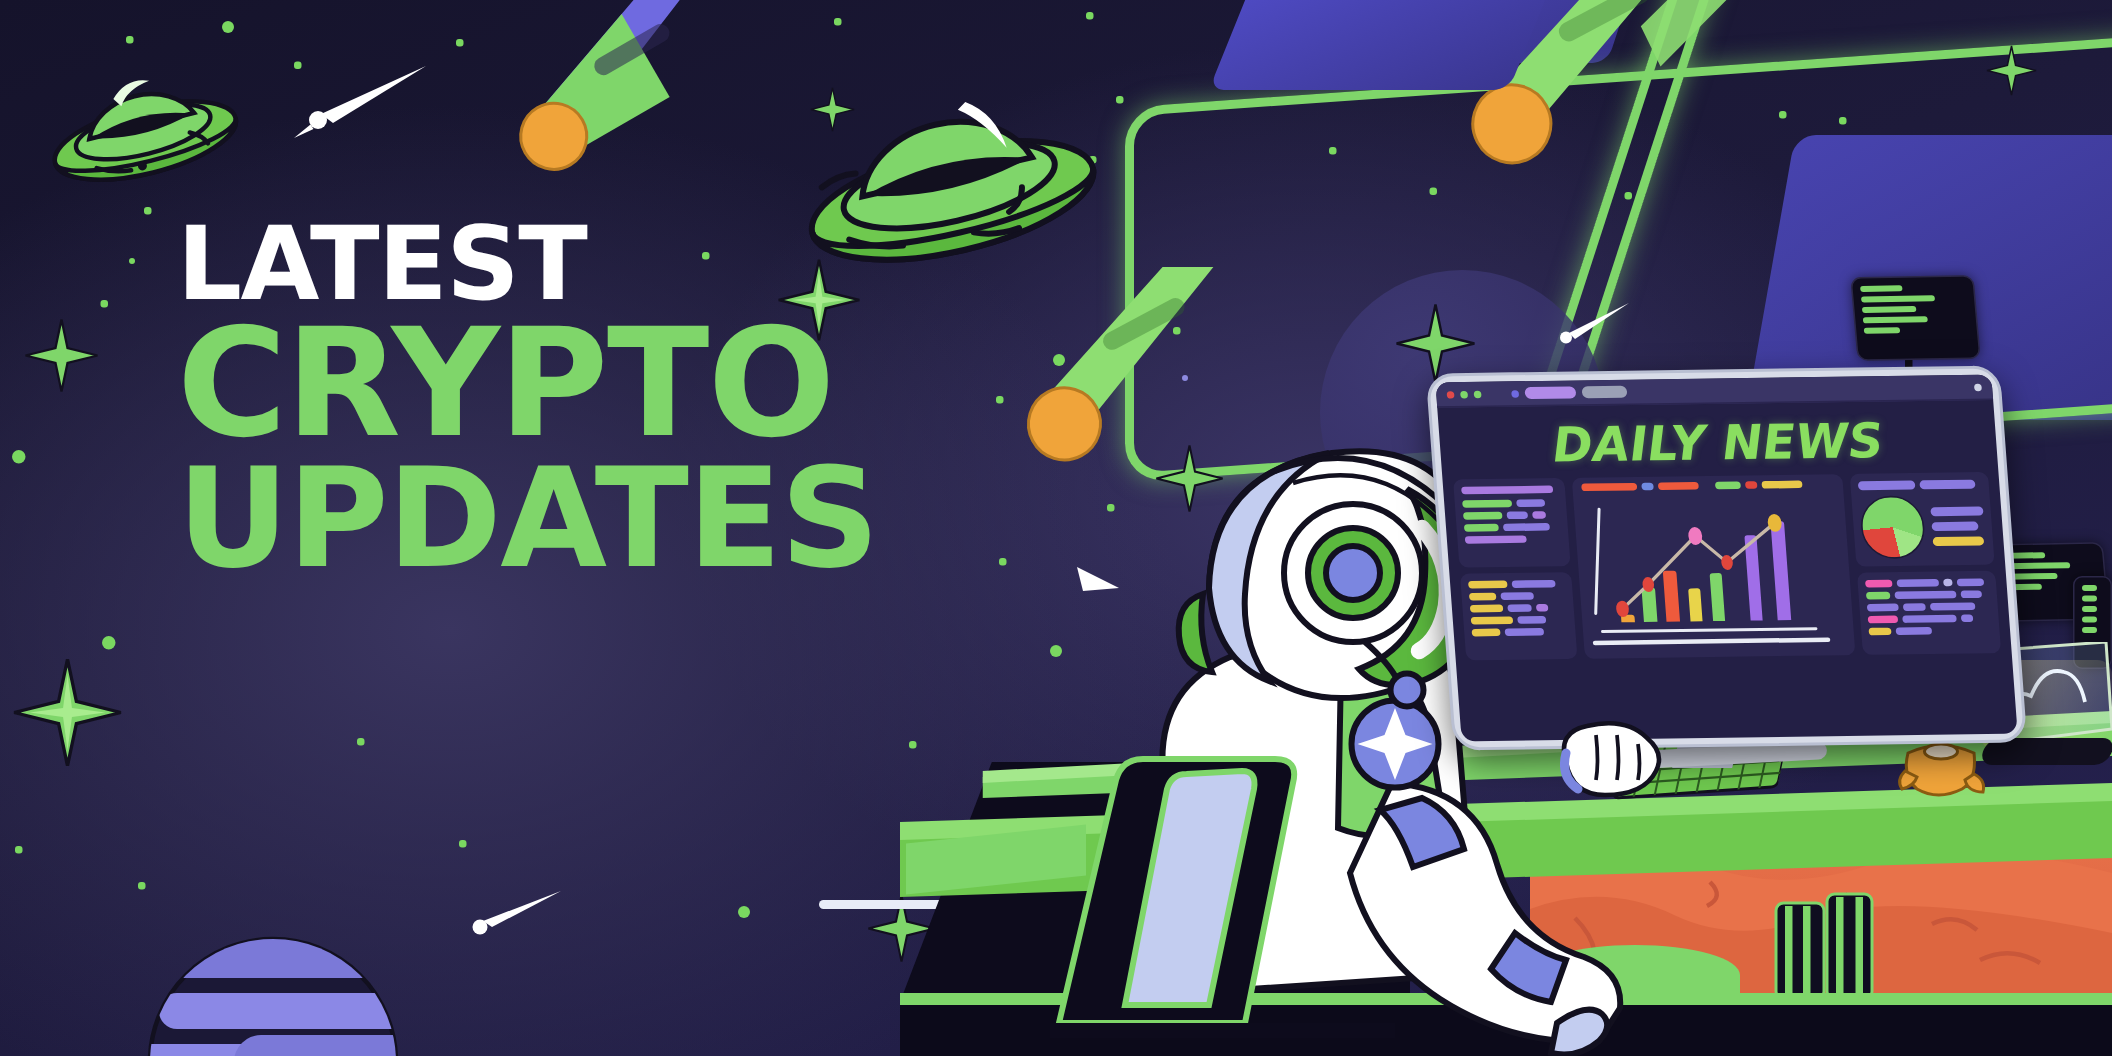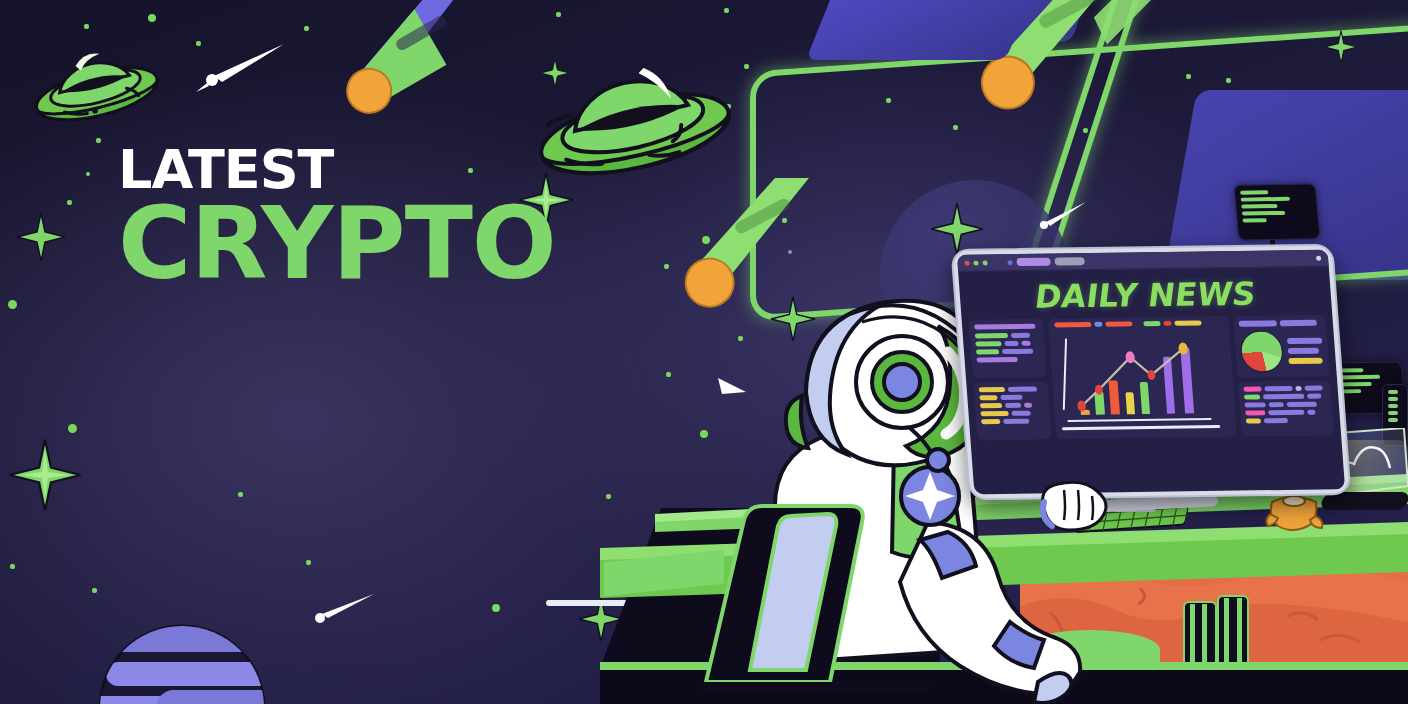--- a/index.html
+++ b/index.html
@@ -22,21 +22,21 @@
   .spark { position:absolute; }
   .spark svg { display:block; overflow:visible; }
 
   
   #headline { position:absolute; left:118px; top:146px; z-index:40; }
   #headline div { font-weight:800; letter-spacing:-1px; line-height:0.90;
                   font-family:"DejaVu Sans","Liberation Sans",sans-serif;
                   text-transform:uppercase; }
   .hl-w { color:#ffffff; }
   .hl-g { color:#7fd66a; }
-  .l1 { font-size:54px; }
+  .l1 { font-size:68px; }
   .l2 { font-size:100px; margin-top:4px; }
   .l3 { font-size:80px; margin-top:6px; }
   .l4 { font-size:92px; margin-top:4px; }
 
   
   .pane { position:absolute; background:linear-gradient(150deg,#4f4bc4,#3a3690); }
   .frame { position:absolute; border:6px solid #7fd66a; border-radius:26px;
            box-shadow:0 0 16px rgba(127,214,106,0.55); }
 
   
@@ -307,20 +307,21 @@
         <rect x="64" y="72" width="160" height="36" rx="18" fill="#7b79d8"></rect>
         <rect x="0" y="112" width="220" height="24" rx="12" fill="#8b88e6"></rect>
         <rect x="40" y="146" width="200" height="24" rx="12" fill="#7b79d8"></rect>
       </g>
     </svg>
   </div>
 
   <div id="headline">
     <div class="l1 hl-w">LATEST</div>
     <div class="l2 hl-g">CRYPTO</div>
+    <div class="l4 hl-g">UPDATES</div>
   </div>
 
   <div id="mars">
     <svg width="388" height="130" viewBox="0 0 388 130" style="position:absolute;left:0;top:0;">
       <path d="M0 34 q60 -26 120 -4 q50 18 108 -2 q60 -20 160 6 L388 130 L0 130 Z" fill="#e8724a"></path>
       <path d="M0 58 q50 -18 96 4 q42 20 92 2 q54 -20 200 10 L388 130 L0 130 Z" fill="#dd6640"></path>
       <path d="M30 64 q22 22 8 46" stroke="#c9573a" stroke-width="3" fill="none"></path>
       <path d="M210 48 q20 16 10 34" stroke="#c9573a" stroke-width="3" fill="none"></path>
       <path d="M268 68 q16 -8 30 4" stroke="#c9573a" stroke-width="3" fill="none"></path>
       <path d="M300 92 q20 -10 40 2" stroke="#c9573a" stroke-width="3" fill="none"></path>

